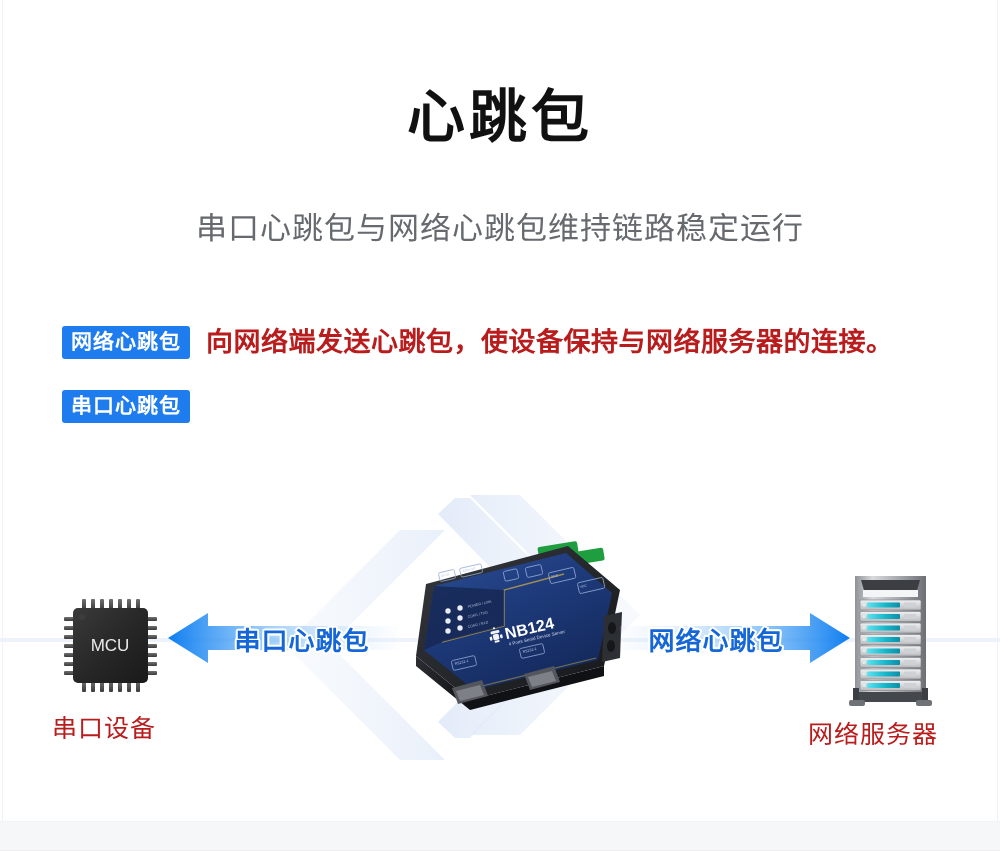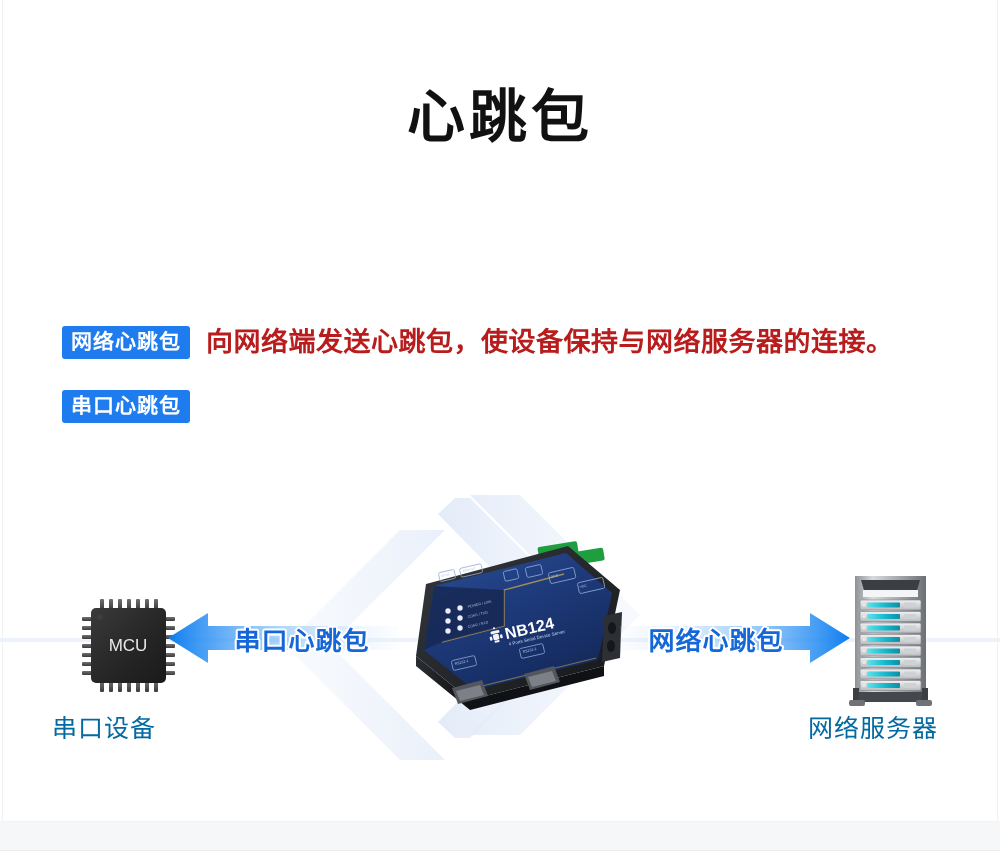--- a/index.html
+++ b/index.html
@@ -120,43 +120,43 @@
   .bg-chevrons {
     position: absolute;
     left: 0; top: 0;
     width: 1000px;
     height: 290px;
   }
 
   
   .node-left {
     position: absolute;
-    left: 76px;
+    left: 58px;
     top: 103px;
     width: 105px;
     height: 105px;
   }
 
   .node-right {
     position: absolute;
     left: 843px;
     top: 80px;
     width: 95px;
     height: 140px;
   }
 
   .node-caption {
     position: absolute;
     font-size: 25px;
-    color: #0369a1;
+    color: #b91c1c;
     letter-spacing: 1px;
     white-space: nowrap;
   }
   .caption-left  { left: 52px;  top: 218px; }
-  .caption-right { left: 808px; top: 218px; }
+  .caption-right { left: 808px; top: 224px; }
 
   
   .arrow-left-wrap  { position: absolute; left: 168px; top: 118px; width: 230px; height: 60px; }
   .arrow-right-wrap { position: absolute; left: 620px; top: 118px; width: 230px; height: 60px; }
 
   .arrow-label {
     position: absolute;
     top: 0; left: 0; right: 0; bottom: 0;
     display: flex;
     align-items: center;
@@ -187,20 +187,21 @@
 </head>
 <body>
 
 <div class="page">
 
   <div class="edge-left"></div>
   <div class="edge-right"></div>
 
   <h1 class="title">心跳包</h1>
 
+  <div class="subtitle">串口心跳包与网络心跳包维持链路稳定运行</div>
 
   <div class="features">
 
     <div class="feature-row">
       <span class="badge">网络心跳包</span>
       <span class="feature-text">向网络端发送心跳包，使设备保持与网络服务器的连接。</span>
     </div>
 
     <div class="feature-row">
       <span class="badge">串口心跳包</span>

